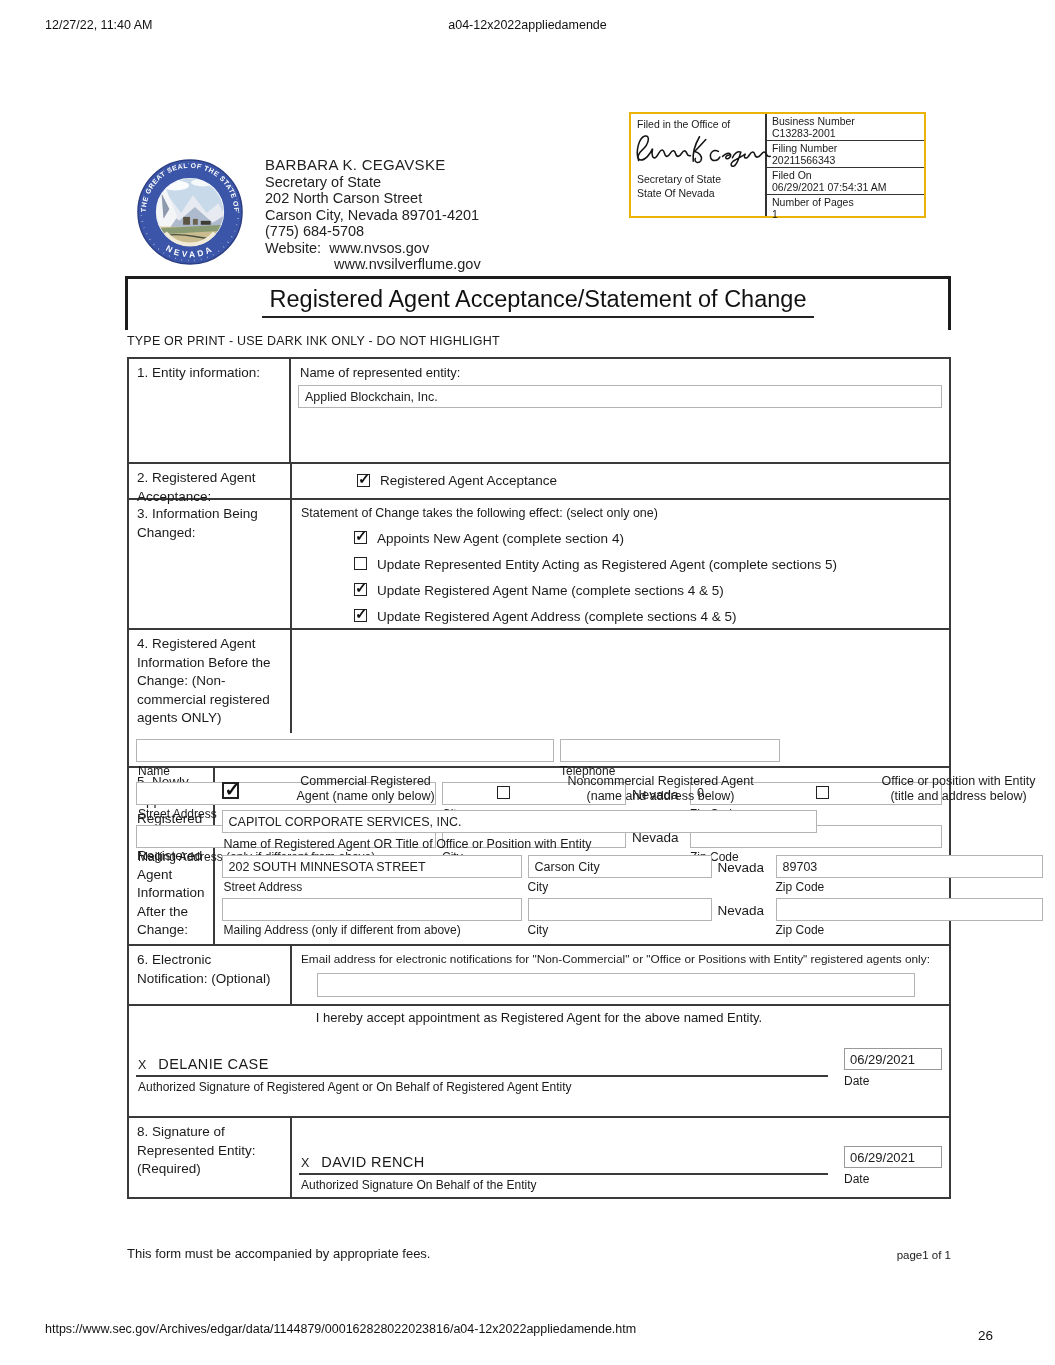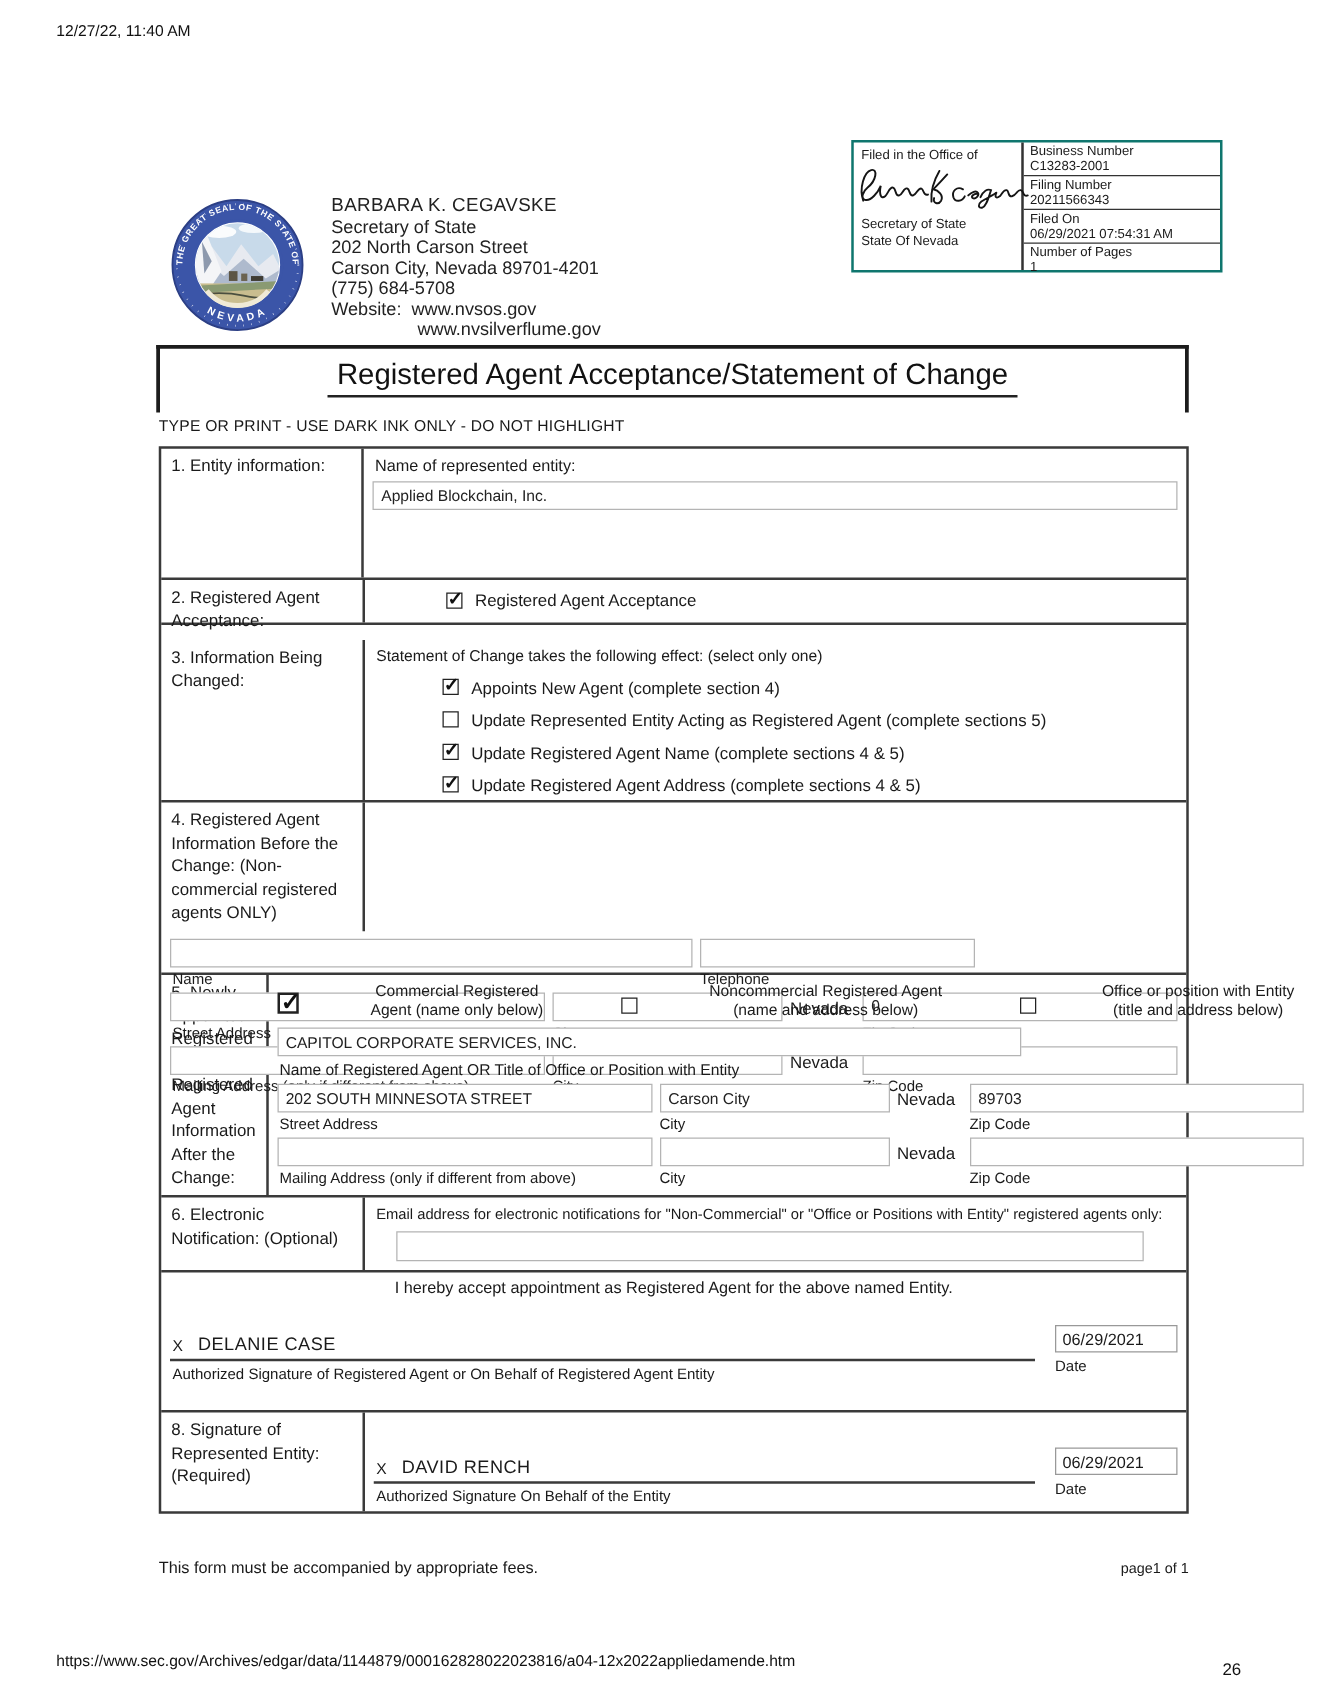--- a/index.html
+++ b/index.html
@@ -7,21 +7,21 @@
   body { font-family:"Liberation Sans", sans-serif; color:#1a1a1a; }
   .page { position:relative; width:1055px; height:1365px; background:#fff; overflow:hidden; }
 
   
   .ph-date { position:absolute; left:45px; top:18px; font-size:12.5px; color:#111; }
   .ph-title { position:absolute; left:0; right:0; top:18px; text-align:center; font-size:12.5px; color:#111; }
   .pf-url { position:absolute; left:45px; top:1322px; font-size:12.5px; color:#111; }
   .pf-num { position:absolute; right:62px; top:1328px; font-size:13.5px; color:#111; }
 
   
-  .stamp { position:absolute; left:681px; top:112px; width:297px; height:106px; border:2px solid #0f766e; display:flex; background:#fff; }
+  .stamp { position:absolute; left:629px; top:112px; width:297px; height:106px; border:2px solid #eab308; display:flex; background:#fff; }
   .stamp-left { width:136px; border-right:2px solid #333; padding:4px 6px 3px 6px; font-size:10.5px; line-height:13px; position:relative; }
   .stamp-sig { position:absolute; left:2px; top:14px; width:140px; height:42px; }
   .stamp-sig svg { width:100%; height:100%; }
   .stamp-office { position:absolute; left:6px; top:58px; font-size:10.5px; line-height:14px; }
   .stamp-right { flex:1; display:flex; flex-direction:column; }
   .stamp-row { flex:1; border-bottom:1.5px solid #333; padding:1px 5px; font-size:10.5px; line-height:12px; display:flex; flex-direction:column; justify-content:center; }
   .stamp-row:last-child { border-bottom:none; }
 
   
   .seal { position:absolute; left:136px; top:158px; width:108px; height:108px; }
@@ -69,20 +69,21 @@
 
   .fnote { position:absolute; left:127px; top:1246px; font-size:13px; }
   .fpage { position:absolute; right:104px; top:1249px; font-size:11.5px; }
 </style>
 </head>
 <body>
 
 <div class="page">
 
   <div class="ph-date">12/27/22, 11:40 AM</div>
+  <div class="ph-title">a04-12x2022appliedamende</div>
 
   <div class="stamp">
     <div class="stamp-left">
       <div>Filed in the Office of</div>
       <div class="stamp-sig" aria-label="Barbara K. Cegavske signature">
         <svg viewBox="0 0 200 55" fill="none" stroke="#151515" stroke-width="2.2" stroke-linecap="round">
           <path d="M8,44 C3,30 9,11 17,9 C25,7 23,21 13,29 C7,34 5,41 10,43 C17,45 25,34 28,27 C26,36 28,43 33,39 C37,35 38,28 42,29 C46,30 44,39 49,38 C53,37 54,29 58,30 C62,31 60,39 65,38 C69,37 70,30 74,30 C78,31 76,39 82,37"></path>
           <path d="M95,10 C88,22 85,34 86,45"></path>
           <path d="M104,14 C96,23 91,28 88,31 C94,32 100,38 97,44 C94,49 87,47 89,41"></path>
           <path d="M122,31 C115,27 109,33 111,40 C113,46 121,45 124,39"></path>
@@ -183,21 +184,21 @@
     <div class="frow" style="height:36px;">
       <div class="fcell-l">2. Registered Agent Acceptance:</div>
       <div class="fcell-r">
         <div class="opt" style="margin-top:5px; padding-left:58px; align-items:center;">
           <span class="cb checked"></span>
           <span>Registered Agent Acceptance</span>
         </div>
       </div>
     </div>
 
-    <div class="frow" style="height:130px;margin-top:12px;">
+    <div class="frow" style="height:130px;">
       <div class="fcell-l">3. Information Being Changed:</div>
       <div class="fcell-r">
         <div class="sl" style="font-size:12.5px; margin-top:2px; padding-left:2px;">Statement of Change takes the following effect: (select only one)</div>
         <div class="opt">
           <span class="cb checked"></span>
           <span>Appoints New Agent (complete section 4)</span>
         </div>
         <div class="opt">
           <span class="cb"></span>
           <span>Update Represented Entity Acting as Registered Agent (complete sections 5)</span>

